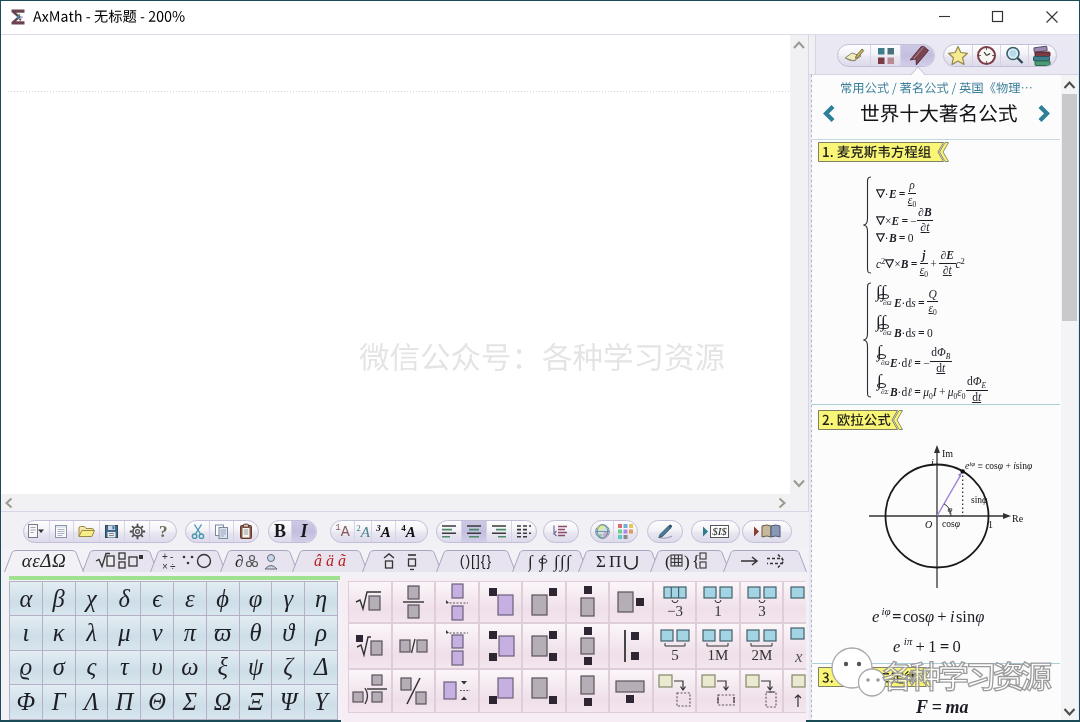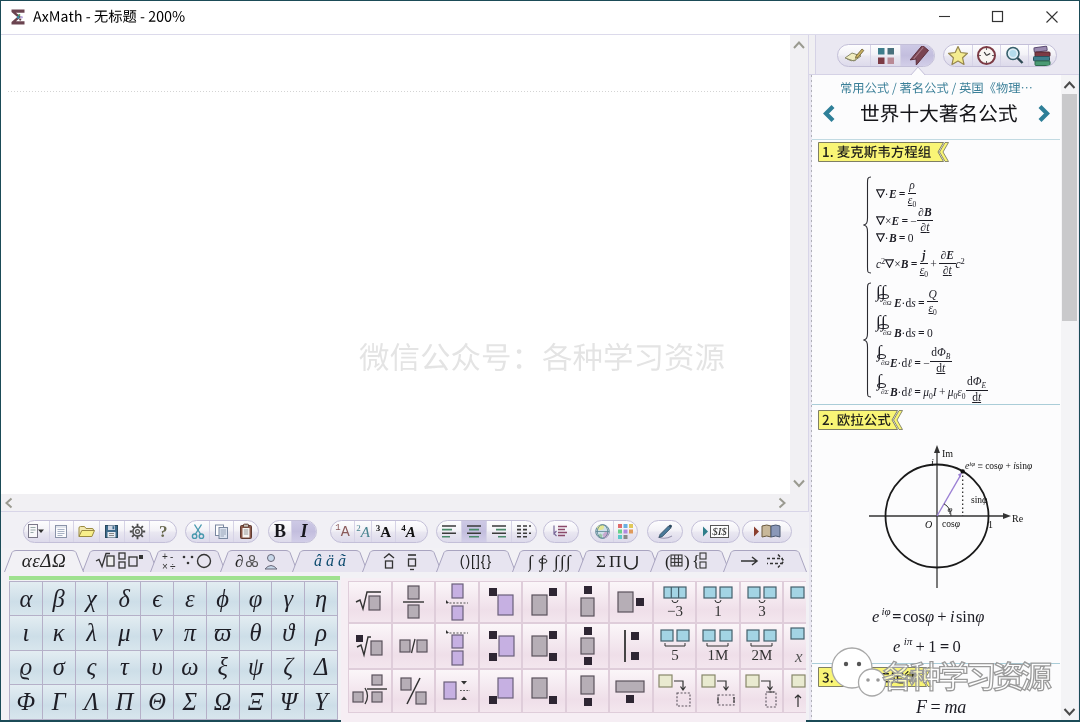--- a/index.html
+++ b/index.html
@@ -158,21 +158,21 @@
     </div>
   </div>
 <div class="pill" style="left:330px;top:520px;width:98px;height:23px;">
     <div class="pbtn" style="width:24px;">
       <div style="font-family:Liberation Mono, monospace;font-size:15px;color:#8a5a5a;"><sup style="font-size:9px;">1</sup>A</div>
     </div>
     <div class="pbtn" style="width:17px;">
       <div class="serifi" style="font-size:15px;color:#47828e;"><sup style="font-size:9px;font-style:normal;">2</sup>A</div>
     </div>
     <div class="pbtn" style="width:24px;">
-      <div class="serifb" style="font-size:15px;color:#111;"><sup style="font-size:9px;">3</sup>A</div>
+      <div class="serifb" style="font-size:15px;color:#111;font-style:italic;"><sup style="font-size:9px;">3</sup>A</div>
     </div>
     <div class="pbtn" style="width:25px;">
       <div class="serifb" style="font-size:15px;font-style:italic;color:#111;"><sup style="font-size:9px;font-style:normal;">4</sup>A</div>
     </div>
   </div>
 <div class="pill" style="left:436px;top:520px;width:101px;height:23px;">
     <div class="pbtn" style="width:25px;">
       <svg width="18" height="17" viewBox="0 0 18 17">
         <line x1="2" y1="3" x2="16" y2="3" stroke="#3a3a3a" stroke-width="1.6"></line>
         <line x1="2" y1="6.6" x2="12" y2="6.6" stroke="#4a8a6a" stroke-width="1.6"></line>
@@ -313,21 +313,21 @@
         <circle cx="20" cy="13" r="2.5"></circle>
       </g>
 <circle cx="36" cy="7" r="3.5" fill="#c8d8ea" stroke="#667"></circle>
       <path d="M30 18 q6 -7 12 0 z" fill="#c8d8ea" stroke="#667"></path>
     </svg>
   </div>
 <svg class="abs" style="left:292px;top:549px" width="76" height="24" viewBox="0 0 76 24">
     <path d="M0.5 23.0 L8 3.5 Q9 1.5 12 1.5 L64 1.5 Q67 1.5 68 3.5 L75.5 23.0" fill="#e7e4f0" stroke="#a9a4c0" stroke-width="1"></path>
   </svg>
 <div class="abs" style="left:298px;top:550px;width:64px;height:22px;display:flex;align-items:center;justify-content:center;">
-    <span class="serifi" style="font-size:16px;color:#0c4a6e;text-align:right;">â ä ã</span>
+    <span class="serifi" style="font-size:16px;color:#b91c1c;text-align:right;">â ä ã</span>
   </div>
 <svg class="abs" style="left:362px;top:549px" width="80" height="24" viewBox="0 0 80 24">
     <path d="M0.5 23.0 L8 3.5 Q9 1.5 12 1.5 L68 1.5 Q71 1.5 72 3.5 L79.5 23.0" fill="#e7e4f0" stroke="#a9a4c0" stroke-width="1"></path>
   </svg>
 <div class="abs" style="left:368px;top:550px;width:68px;height:22px;display:flex;align-items:center;justify-content:center;">
     <svg width="42" height="20" viewBox="0 0 42 20">
 <path d="M3 7 l5 -4 l5 4" fill="none" stroke="#333" stroke-width="1.4"></path>
       <rect x="4.5" y="10" width="7" height="7" fill="none" stroke="#333" stroke-width="1.3"></rect>
 <line x1="27" y1="4" x2="35" y2="4" stroke="#333" stroke-width="1.6"></line>
       <rect x="27.5" y="8" width="7" height="7" fill="none" stroke="#333" stroke-width="1.3"></rect>
@@ -862,20 +862,20 @@
 <circle cx="26" cy="24" r="20" fill="#fff" stroke="#a8a8a8" stroke-width="1.3"></circle>
 <circle cx="46" cy="38.5" r="13.5" fill="#fff" stroke="#a8a8a8" stroke-width="1.3"></circle>
 <circle cx="20" cy="20" r="2.2" fill="#555"></circle>
     <circle cx="33" cy="20" r="2.2" fill="#555"></circle>
 <circle cx="42" cy="36" r="1.8" fill="#999"></circle>
     <circle cx="52" cy="36" r="1.8" fill="#999"></circle>
 </svg>
 <svg style="position:absolute;left:882px;top:651.8px;" width="174" height="54" viewBox="0 -36.2 174 54">
     <path d="M6.3 -8.9V2.7H9.3V1.4H22.1V2.6H25.3V-8.9ZM9.3 -1.2V-6.1H22.1V-1.2ZM11.7 -26.9C9.4 -23.0 5.6 -19.5 1.6 -17.4C2.3 -16.9 3.3 -15.7 3.8 -15.2C5.4 -16.2 7.1 -17.4 8.6 -18.8C10.0 -17.3 11.5 -16.0 13.2 -14.7C9.3 -12.8 4.9 -11.4 0.9 -10.6C1.4 -10.0 2.0 -8.7 2.3 -7.9C6.9 -8.9 11.7 -10.6 15.9 -13.0C19.8 -10.7 24.2 -9.0 28.8 -8.1C29.2 -8.9 30.1 -10.2 30.7 -10.8C26.5 -11.6 22.4 -12.9 18.8 -14.7C21.9 -16.8 24.6 -19.3 26.4 -22.2L24.3 -23.6L23.8 -23.4H12.8C13.4 -24.2 14.0 -25.0 14.5 -25.9ZM10.5 -20.7 10.6 -20.8H21.6C20.1 -19.2 18.1 -17.6 16.0 -16.3C13.9 -17.6 12.0 -19.1 10.5 -20.7Z M48.0 -17.2V-10.4H44.3V-17.2ZM50.9 -17.2H54.5V-10.4H50.9ZM48.0 -26.5V-20.1H41.4V-5.6H44.3V-7.5H48.0V2.6H50.9V-7.5H54.5V-5.8H57.5V-20.1H50.9V-26.5ZM39.2 -26.2C36.7 -25.2 32.6 -24.2 29.1 -23.7C29.4 -23.0 29.7 -22.0 29.9 -21.4C31.2 -21.5 32.5 -21.7 33.9 -22.0V-17.7H29.0V-14.9H33.4C32.2 -11.6 30.3 -7.7 28.3 -5.6C28.8 -4.9 29.5 -3.7 29.8 -2.8C31.3 -4.6 32.7 -7.4 33.9 -10.3V2.6H36.8V-11.2C37.7 -9.7 38.7 -8.0 39.2 -7.1L40.9 -9.4C40.4 -10.2 37.7 -13.5 36.8 -14.3V-14.9H40.6V-17.7H36.8V-22.6C38.3 -22.9 39.7 -23.3 40.9 -23.8Z M69.5 -10.9V-8.8H57.2V-6.0H69.5V-0.9C69.5 -0.4 69.4 -0.3 68.8 -0.3C68.1 -0.3 65.9 -0.3 63.7 -0.3C64.1 0.5 64.7 1.7 64.9 2.6C67.7 2.6 69.6 2.5 70.9 2.1C72.2 1.6 72.6 0.8 72.6 -0.8V-6.0H85.2V-8.8H72.6V-9.7C75.4 -11.0 78.2 -12.8 80.1 -14.6L78.2 -16.1L77.6 -15.9H62.6V-13.3H74.2C72.8 -12.4 71.1 -11.5 69.5 -10.9ZM68.5 -25.9C69.4 -24.5 70.4 -22.7 70.8 -21.5H64.5L65.8 -22.1C65.3 -23.3 63.9 -25.0 62.8 -26.3L60.3 -25.2C61.2 -24.1 62.2 -22.6 62.8 -21.5H57.7V-14.9H60.6V-18.8H81.8V-14.9H84.8V-21.5H79.8C80.8 -22.6 81.8 -24.1 82.7 -25.4L79.7 -26.4C79.0 -24.9 77.8 -22.9 76.7 -21.5H72.0L73.7 -22.1C73.3 -23.5 72.2 -25.4 71.2 -26.9Z M90.2 -17.5C92.9 -15.6 96.6 -12.8 98.3 -11.0L100.4 -13.3C98.6 -15.0 94.8 -17.6 92.2 -19.5ZM86.2 -4.6 87.2 -1.5C92.1 -3.3 99.1 -5.7 105.5 -8.0L105.0 -10.8C98.2 -8.4 90.7 -5.9 86.2 -4.6ZM86.7 -24.5V-21.6H108.3C108.1 -7.8 107.9 -2.0 106.8 -1.0C106.5 -0.6 106.1 -0.4 105.5 -0.4C104.6 -0.4 102.6 -0.4 100.3 -0.6C100.9 0.2 101.3 1.4 101.3 2.3C103.2 2.4 105.4 2.4 106.7 2.2C108.0 2.1 108.8 1.7 109.6 0.5C110.9 -1.2 111.1 -6.6 111.3 -22.9C111.3 -23.3 111.3 -24.5 111.3 -24.5Z M113.3 -23.6C115.6 -22.7 118.4 -21.2 119.8 -20.1L121.4 -22.4C119.9 -23.5 117.0 -24.8 114.8 -25.6ZM112.3 -15.9 113.2 -13.1C115.7 -14.0 118.9 -15.1 122.0 -16.2L121.5 -18.7C118.0 -17.6 114.6 -16.5 112.3 -15.9ZM116.3 -11.7V-3.0H119.2V-9.0H134.1V-3.3H137.2V-11.7ZM125.3 -8.1C124.4 -3.5 122.2 -0.9 112.1 0.3C112.6 0.9 113.3 2.0 113.4 2.7C124.3 1.2 127.1 -2.2 128.2 -8.1ZM126.9 -2.0C130.8 -0.8 136.0 1.2 138.6 2.6L140.4 0.1C137.7 -1.2 132.4 -3.1 128.6 -4.1ZM125.8 -26.4C125.0 -24.2 123.4 -21.6 120.9 -19.7C121.5 -19.4 122.5 -18.5 123.0 -17.8C124.3 -19.0 125.4 -20.2 126.3 -21.5H129.5C128.6 -18.5 126.6 -15.7 121.1 -14.2C121.7 -13.7 122.4 -12.7 122.7 -12.1C127.0 -13.4 129.5 -15.4 131.0 -17.8C132.9 -15.2 135.7 -13.4 139.1 -12.3C139.5 -13.1 140.2 -14.1 140.9 -14.7C136.9 -15.5 133.7 -17.5 132.1 -20.2L132.5 -21.5H136.4C136.0 -20.5 135.6 -19.6 135.2 -18.9L137.8 -18.2C138.6 -19.6 139.5 -21.5 140.3 -23.3L138.1 -23.9L137.6 -23.8H127.7C128.0 -24.5 128.3 -25.3 128.6 -26.0Z M156.1 -12.5H164.7V-10.2H156.1ZM156.1 -16.9H164.7V-14.6H156.1ZM154.3 -6.4C153.5 -4.4 152.1 -2.1 150.8 -0.6C151.4 -0.3 152.6 0.4 153.1 0.9C154.4 -0.8 156.0 -3.4 157.0 -5.7ZM163.3 -5.7C164.4 -3.7 165.8 -1.0 166.4 0.6L169.2 -0.7C168.5 -2.2 167.0 -4.8 165.8 -6.7ZM141.1 -24.2C142.8 -23.1 145.1 -21.6 146.3 -20.7L148.1 -23.1C146.9 -23.9 144.5 -25.4 142.8 -26.3ZM139.5 -15.7C141.3 -14.7 143.6 -13.3 144.8 -12.4L146.6 -14.8C145.3 -15.6 142.9 -16.9 141.3 -17.8ZM140.1 0.6 142.8 2.2C144.3 -0.8 145.9 -4.6 147.2 -8.0L144.7 -9.6C143.4 -6.0 141.5 -1.9 140.1 0.6ZM149.1 -25.0V-16.3C149.1 -11.2 148.7 -4.0 145.1 1.0C145.9 1.3 147.1 2.1 147.7 2.6C151.4 -2.7 152.0 -10.8 152.0 -16.3V-22.3H168.6V-25.0ZM158.9 -22.1C158.7 -21.2 158.3 -20.1 158.0 -19.1H153.5V-7.9H158.8V-0.4C158.8 -0.0 158.7 0.1 158.3 0.1C157.9 0.1 156.6 0.1 155.3 0.1C155.6 0.8 156.0 1.9 156.1 2.6C158.1 2.6 159.5 2.6 160.5 2.2C161.5 1.8 161.7 1.1 161.7 -0.3V-7.9H167.5V-19.1H160.9L162.2 -21.5Z" fill="rgba(255,255,255,0.55)" stroke="#9a9a9a" stroke-width="1.3"></path>
   </svg>
-<div class="mx" style="left:916px;top:697px;font-size:18px;font-weight:normal;"><i>F</i> <span class="up">=</span> <i>ma</i></div>
+<div class="mx" style="left:916px;top:697px;font-size:18px;font-weight:bold;"><i>F</i> <span class="up">=</span> <i>ma</i></div>
 <div class="abs" style="left:1061px;top:75px;width:17px;height:645px;background:#f4f4f6;"></div>
 <svg class="abs" style="left:1062px;top:79px" width="15" height="12">
     <path d="M2.5 9 L7.5 3.5 L12.5 9" fill="none" stroke="#4a4a4a" stroke-width="2"></path>
   </svg>
 <div class="abs" style="left:1062px;top:94px;width:15px;height:227px;background:#c9c9cb;"></div>
 <svg class="abs" style="left:1062px;top:706px" width="15" height="12">
     <path d="M2.5 3 L7.5 8.5 L12.5 3" fill="none" stroke="#4a4a4a" stroke-width="2"></path>
   </svg>
 </body></html>

